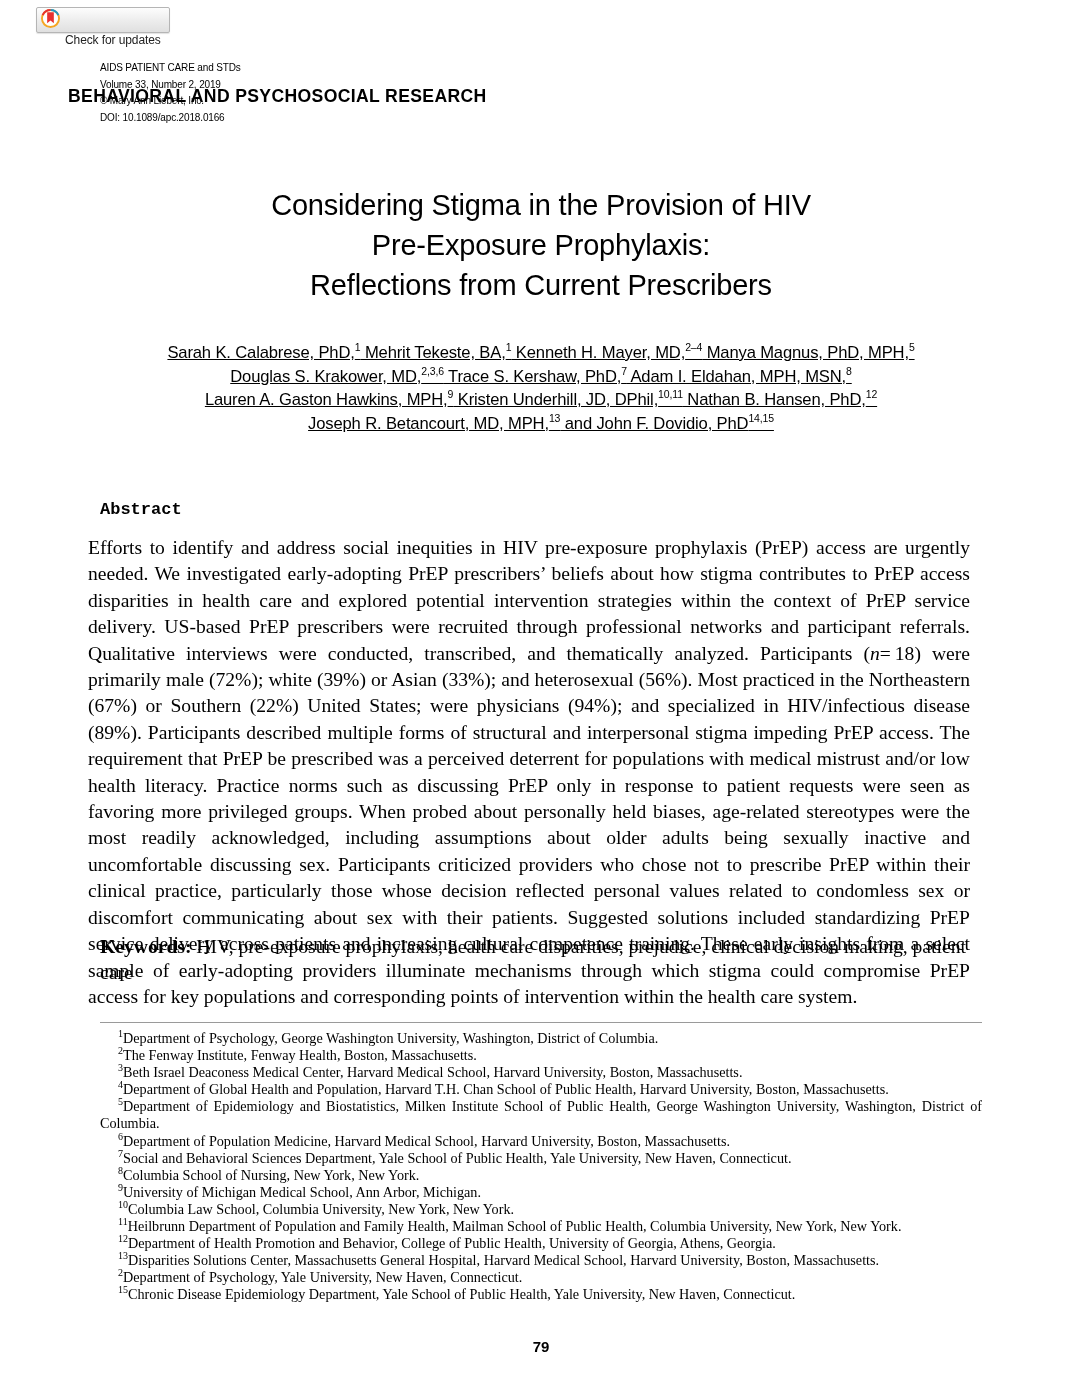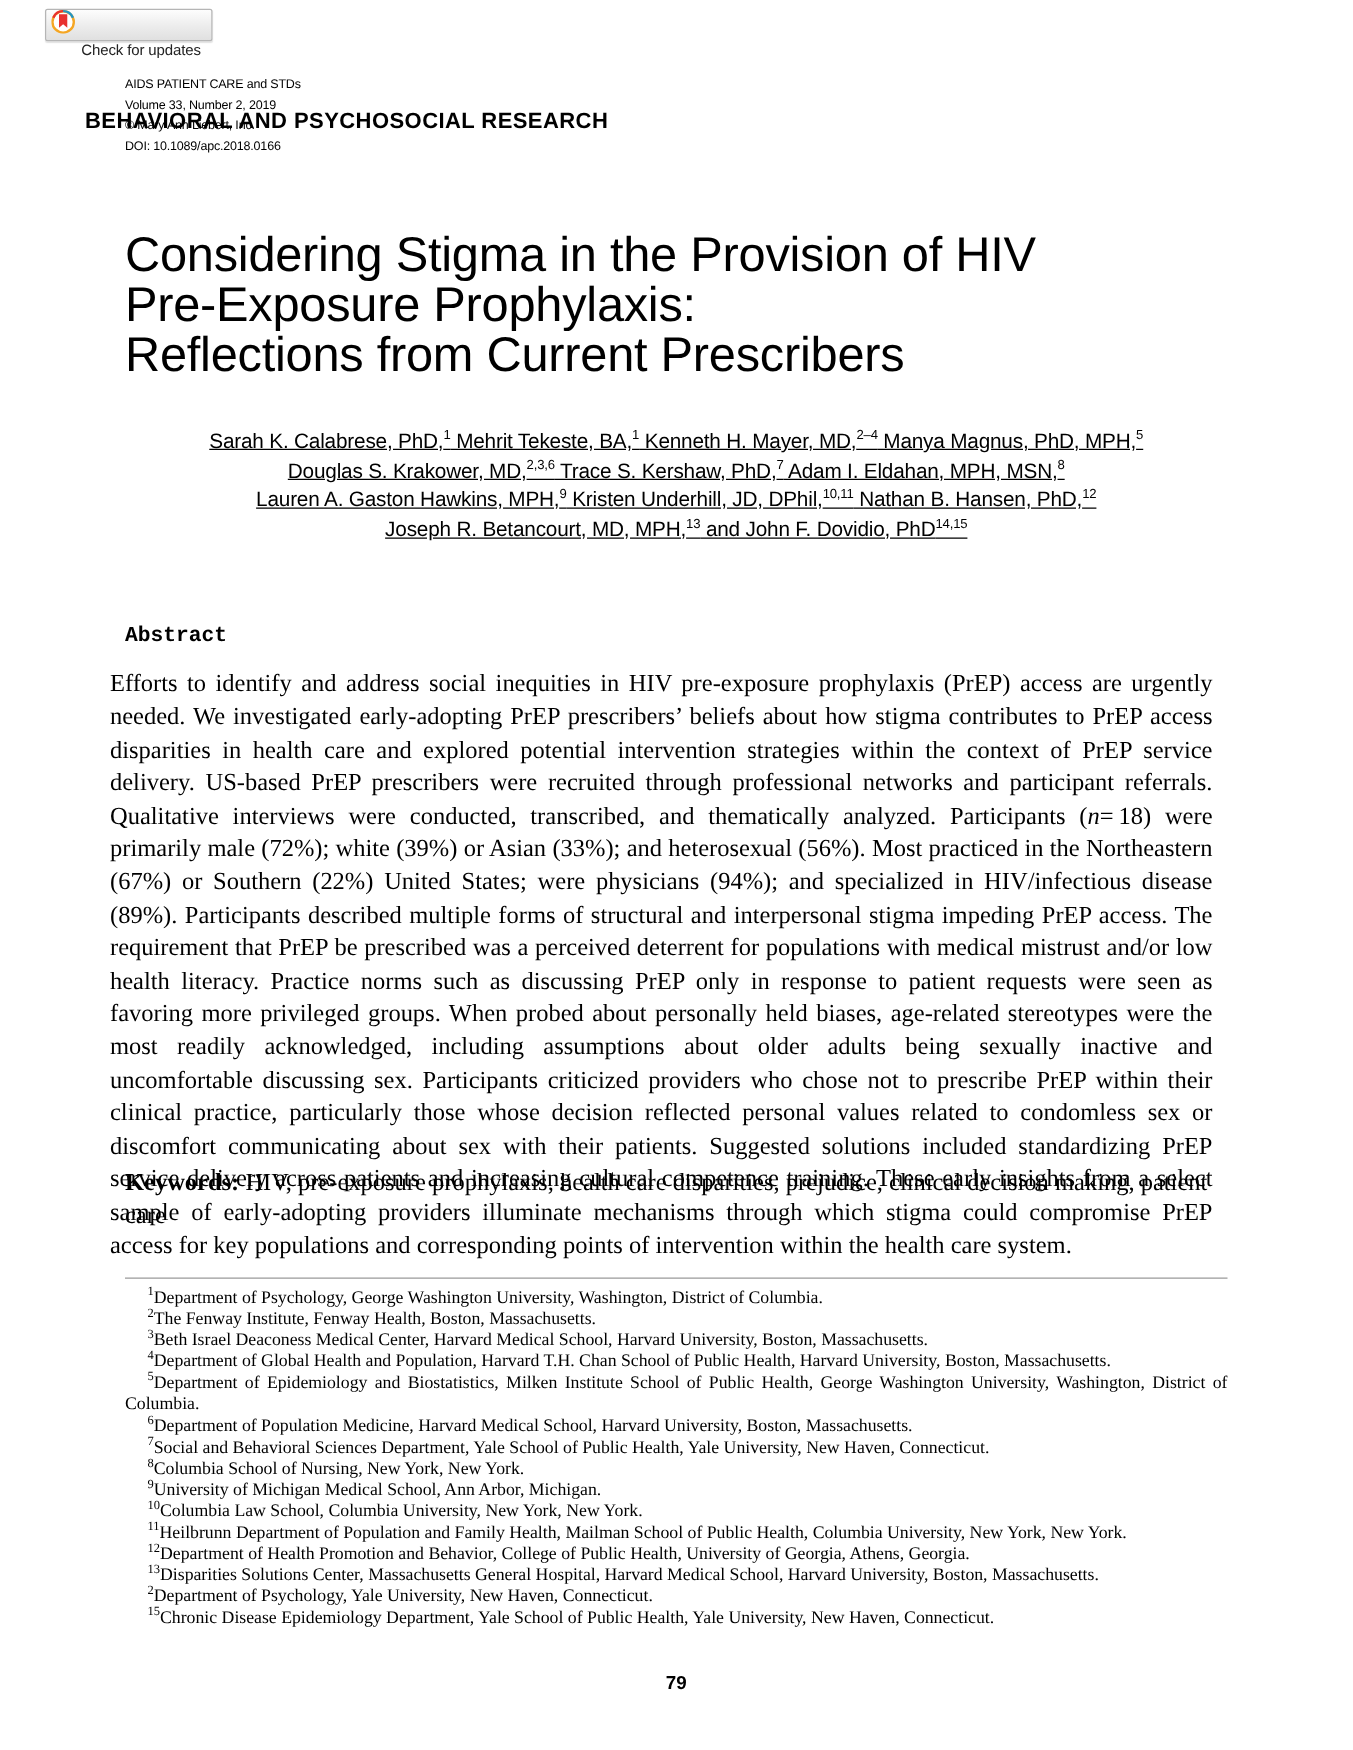--- a/index.html
+++ b/index.html
@@ -68,23 +68,23 @@
     box-sizing: border-box;
     margin-top: 26px;
   }
 
   
   .title {
     position: absolute;
     left: 100px;
     right: 100px;
     top: 185px;
-    text-align: left;
-    font-family: "Liberation Sans", "DejaVu Sans", sans-serif;
-    font-size: 39px;
+    text-align: center;
+    font-family: "Liberation Sans", "DejaVu Sans", sans-serif;
+    font-size: 29px;
     line-height: 40px;
     font-weight: normal;
     letter-spacing: -0.2px;
   }
   .title div { white-space: nowrap; }
 
   
   .authors {
     position: absolute;
     left: 90px;

